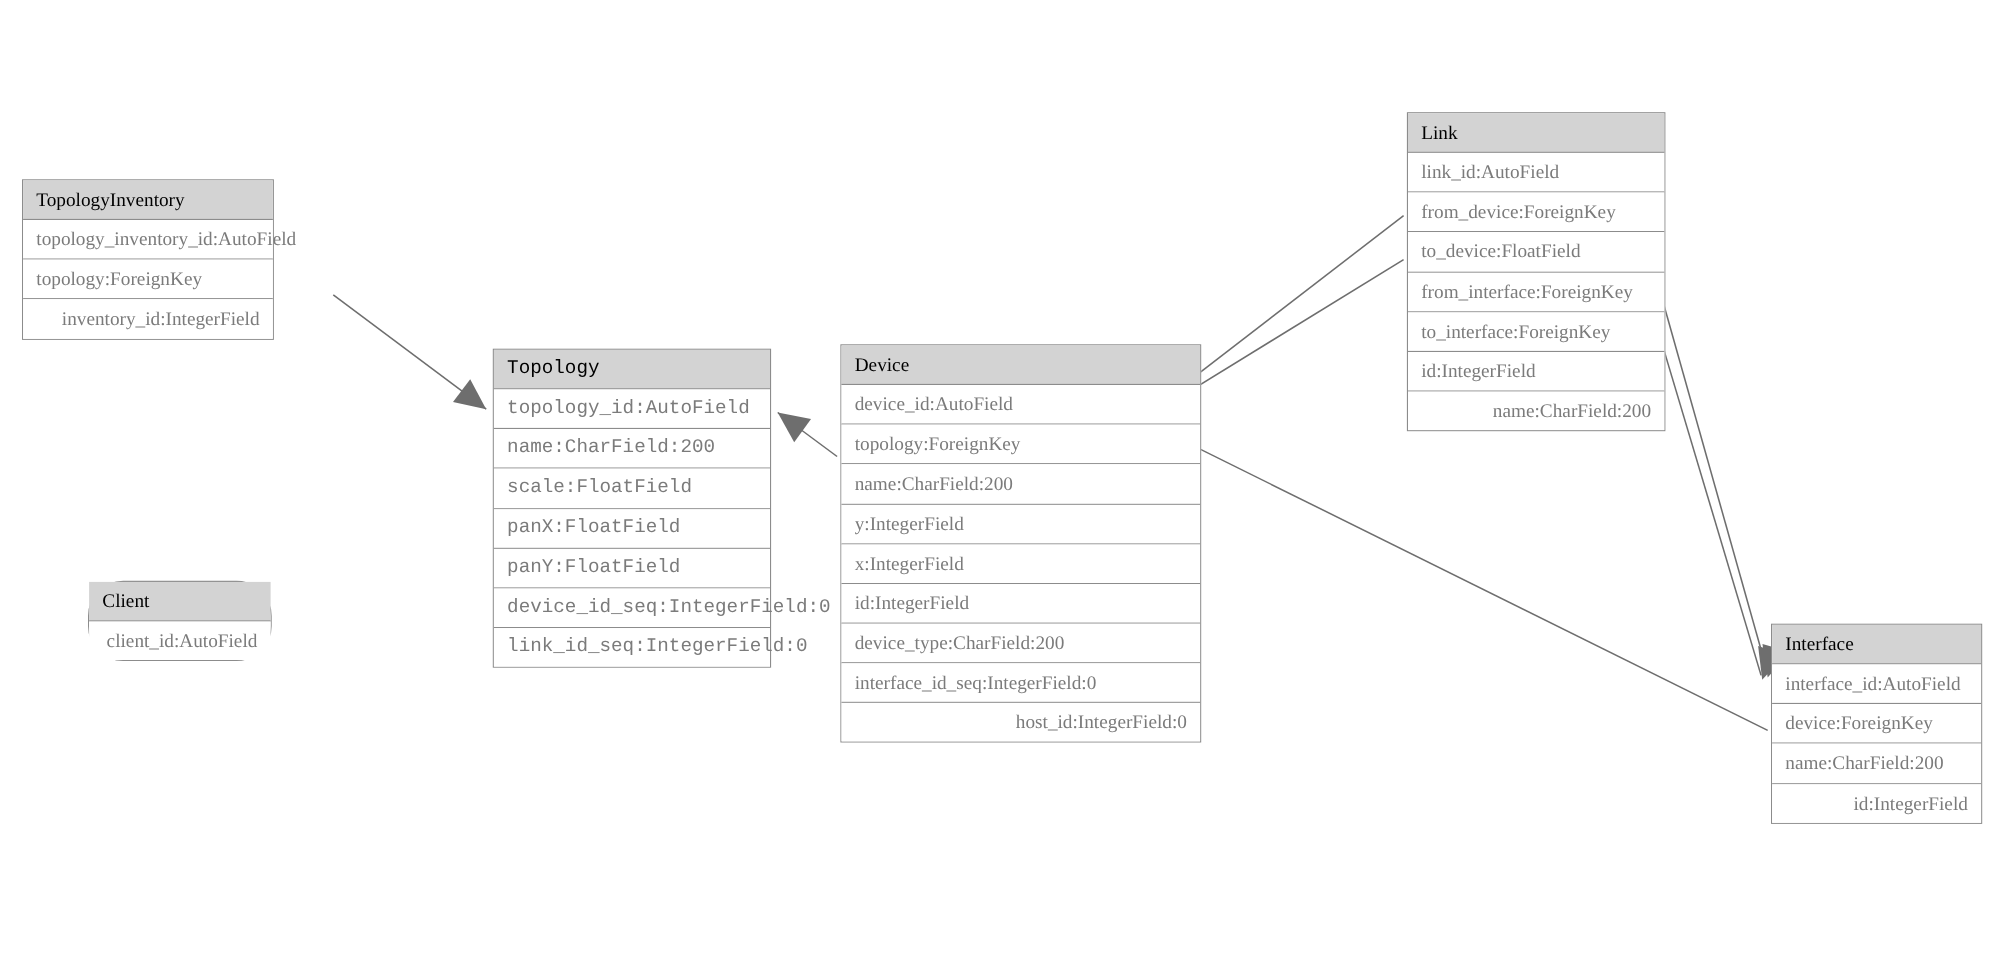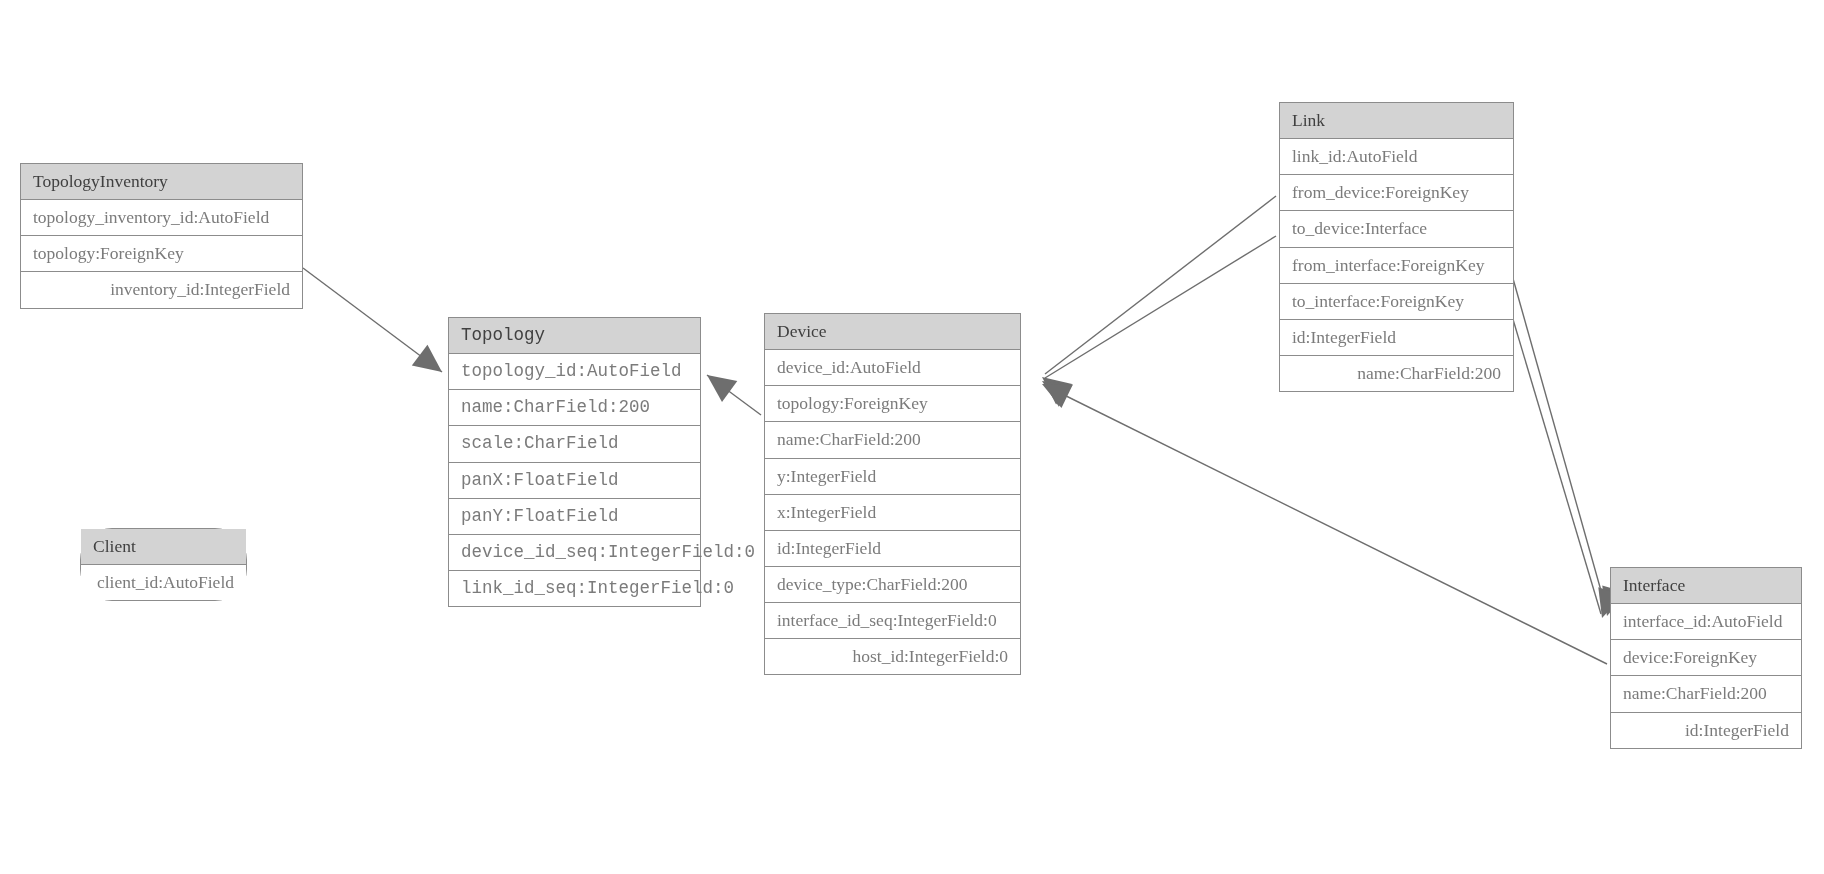--- a/index.html
+++ b/index.html
@@ -34,21 +34,21 @@
     background: #ffffff;
     font-size: 17.5px;
     color: #7b7b7b;
     z-index: 2;
   }
   .entity-header {
     box-sizing: border-box;
     background: #d3d3d3;
     border-bottom: 1px solid #8c8c8c;
     padding: 7px 12px 8px 12px;
-    color: #404040;
+    color: #000000;
     white-space: nowrap;
     line-height: 1.15;
   }
   .entity-row {
     box-sizing: border-box;
     border-bottom: 1px solid #8c8c8c;
     padding: 7px 12px 8px 12px;
     white-space: nowrap;
     line-height: 1.15;
     background: #ffffff;
@@ -85,57 +85,57 @@
       </g>
       <g>
         <path d="M 1512,316 L 1601,614" stroke="#6e6e6e" stroke-width="1.4" fill="none"></path>
         <polygon points="0,0 -28,-13 -28,13" fill="#6e6e6e" transform="translate(1602,618) rotate(108)"></polygon>
       </g>
       <g>
         <path d="M 1607,664 L 1046,386" stroke="#6e6e6e" stroke-width="1.4" fill="none"></path>
         <polygon points="0,0 -28,-13 -28,13" fill="#6e6e6e" transform="translate(1042,384) rotate(206)"></polygon>
       </g>
     </svg>
-<div class="entity" style="left: 20px; top: 163px; width: 283px;">
+<div class="entity" style="left: 20px; top: 163px; width: 229px;">
       <div class="entity-header">TopologyInventory</div>
       <div class="entity-row">topology_inventory_id:AutoField</div>
       <div class="entity-row">topology:ForeignKey</div>
       <div class="entity-row">inventory_id:IntegerField</div>
     </div>
     <div class="entity" style="left: 80px; top: 528px; width: 167px; border-radius: 32px;">
       <div class="entity-header">Client</div>
       <div class="entity-row">client_id:AutoField</div>
     </div>
     <div class="entity" style="left: 448px; top: 317px; width: 253px; font-family: Liberation Mono, monospace;">
       <div class="entity-header">Topology</div>
       <div class="entity-row">topology_id:AutoField</div>
       <div class="entity-row">name:CharField:200</div>
-      <div class="entity-row">scale:CharField</div>
+      <div class="entity-row">scale:FloatField</div>
       <div class="entity-row">panX:FloatField</div>
       <div class="entity-row">panY:FloatField</div>
       <div class="entity-row">device_id_seq:IntegerField:0</div>
       <div class="entity-row">link_id_seq:IntegerField:0</div>
     </div>
-    <div class="entity" style="left: 764px; top: 313px; width: 257px;">
+    <div class="entity" style="left: 764px; top: 313px; width: 328px;">
       <div class="entity-header">Device</div>
       <div class="entity-row">device_id:AutoField</div>
       <div class="entity-row">topology:ForeignKey</div>
       <div class="entity-row">name:CharField:200</div>
       <div class="entity-row">y:IntegerField</div>
       <div class="entity-row">x:IntegerField</div>
       <div class="entity-row">id:IntegerField</div>
       <div class="entity-row">device_type:CharField:200</div>
       <div class="entity-row">interface_id_seq:IntegerField:0</div>
       <div class="entity-row">host_id:IntegerField:0</div>
     </div>
     <div class="entity" style="left: 1279px; top: 102px; width: 235px;">
       <div class="entity-header">Link</div>
       <div class="entity-row">link_id:AutoField</div>
       <div class="entity-row">from_device:ForeignKey</div>
-      <div class="entity-row">to_device:Interface</div>
+      <div class="entity-row">to_device:FloatField</div>
       <div class="entity-row">from_interface:ForeignKey</div>
       <div class="entity-row">to_interface:ForeignKey</div>
       <div class="entity-row">id:IntegerField</div>
       <div class="entity-row">name:CharField:200</div>
     </div>
     <div class="entity" style="left: 1610px; top: 567px; width: 192px;">
       <div class="entity-header">Interface</div>
       <div class="entity-row">interface_id:AutoField</div>
       <div class="entity-row">device:ForeignKey</div>
       <div class="entity-row">name:CharField:200</div>

